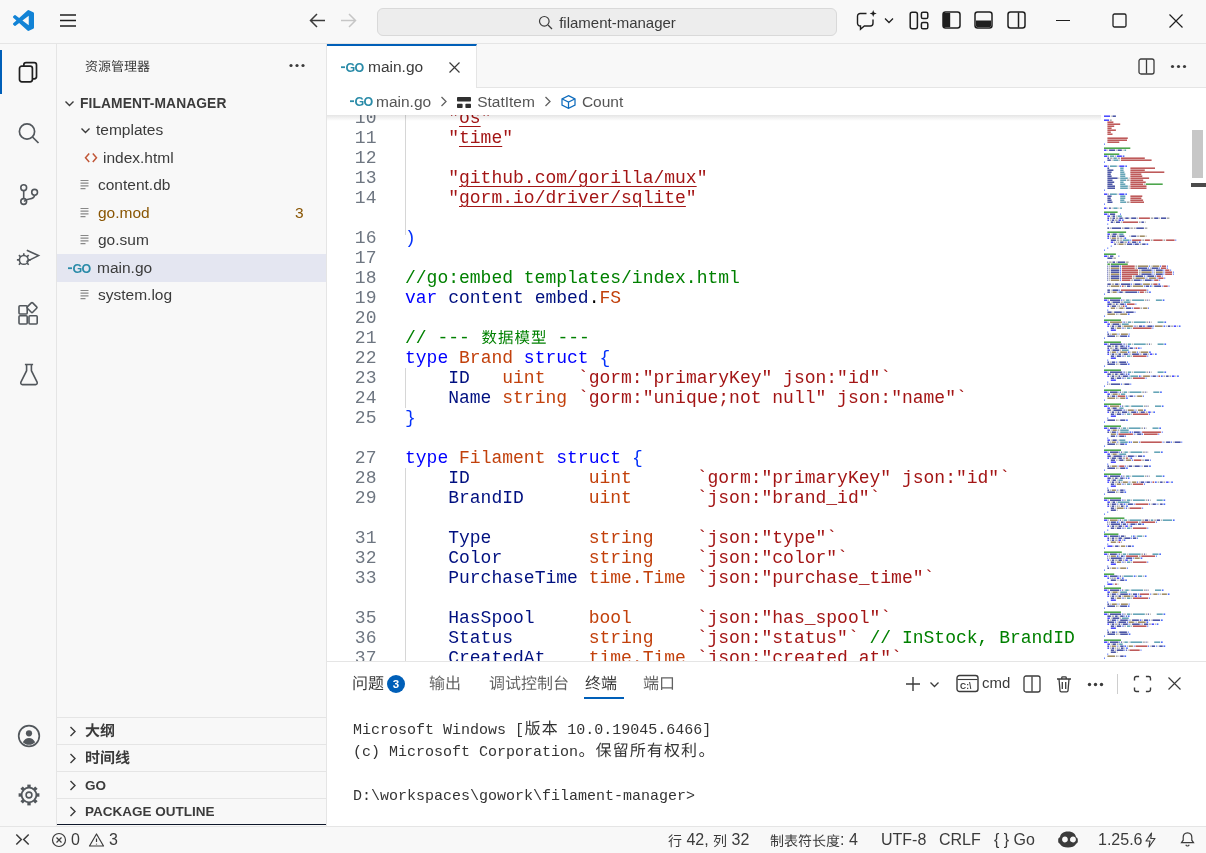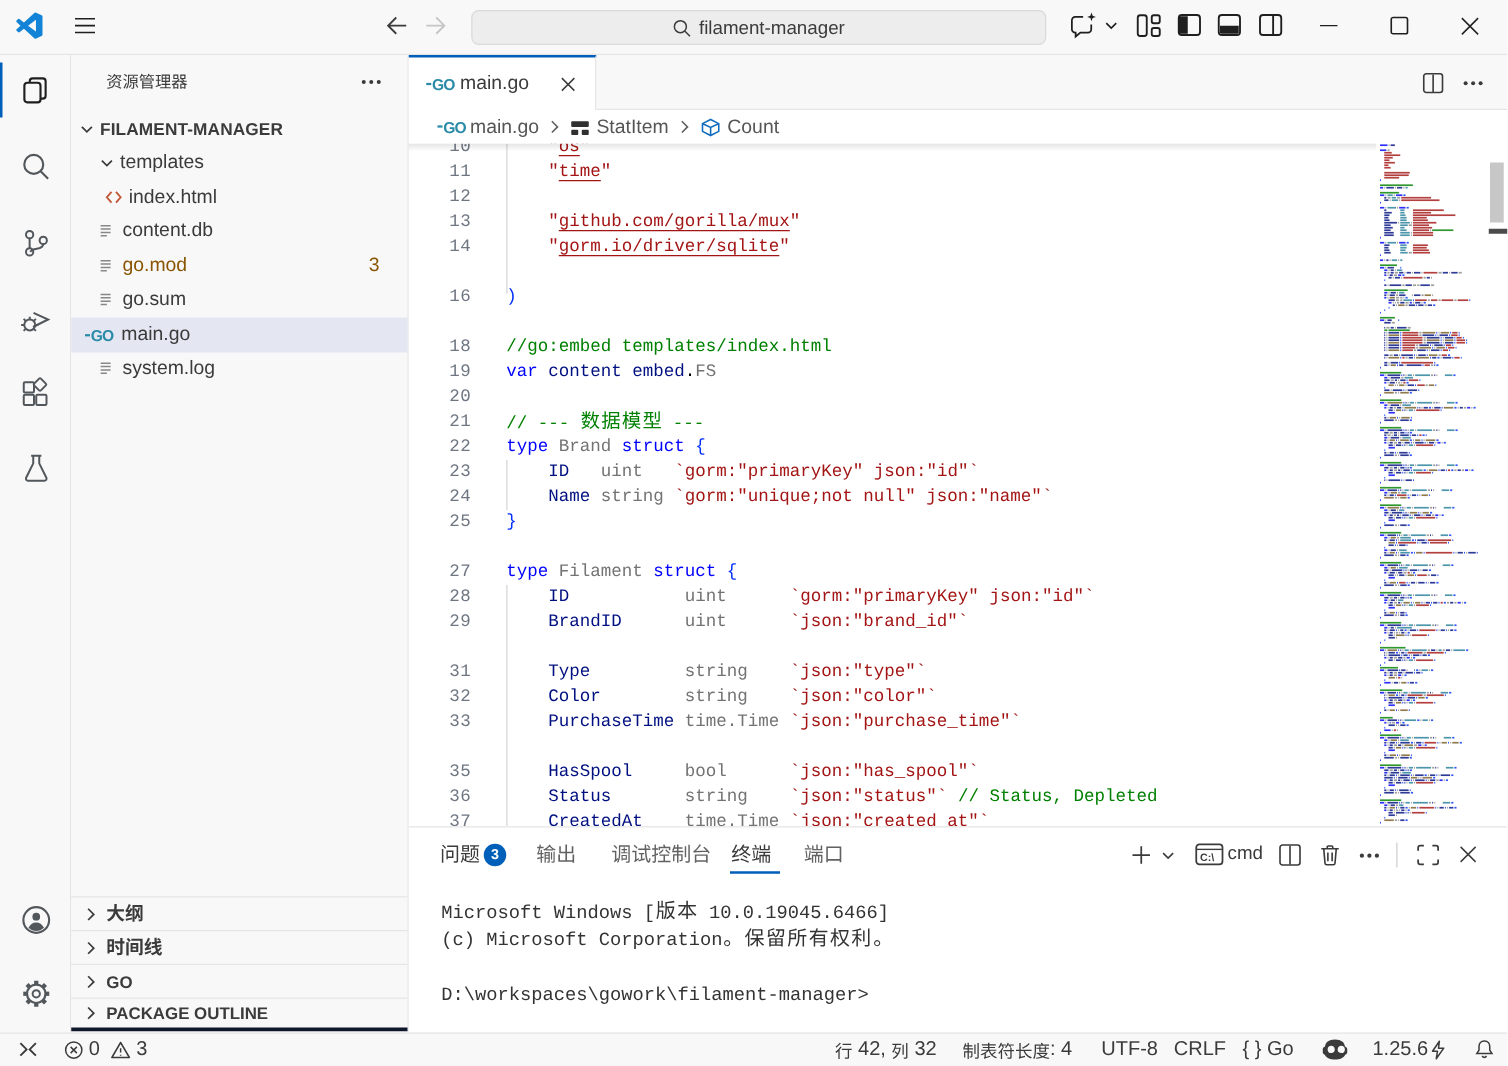--- a/index.html
+++ b/index.html
@@ -16,24 +16,24 @@
 #sidebar{left:57px;top:44px;width:270px;height:783px;background:#f8f8f8;border-right:1px solid #e5e5e5}
 .trow{position:absolute;left:0;width:269px;height:28px;display:flex;align-items:center;font-size:15.5px;color:#3b3b3b}
 .sect{position:absolute;left:0;width:269px;height:27px;display:flex;align-items:center;border-top:1px solid #e5e5e5;
  font-weight:700;font-size:13.5px;color:#3b3b3b}
 
 #tabbar{left:327px;top:44px;width:879px;height:44px;background:#f8f8f8;border-bottom:1px solid #e5e5e5}
 #tab1{left:327px;top:44px;width:150px;height:44px;background:#fff;border-top:2px solid #005fb8;border-right:1px solid #e5e5e5;
  display:flex;align-items:center;font-size:15.5px;color:#3b3b3b}
 #crumbs{left:327px;top:88px;width:879px;height:27px;background:#fff;display:flex;align-items:center;font-size:15.5px;color:#555}
 #codearea{left:327px;top:115px;width:879px;height:546px;background:#fff;overflow:hidden}
-.cl{position:absolute;left:0;width:879px;height:20px;font-family:"Liberation Mono",monospace;font-size:14px;line-height:20px;white-space:pre}
+.cl{position:absolute;left:0;width:879px;height:20px;font-family:"Liberation Mono",monospace;font-size:18px;line-height:20px;white-space:pre}
 .ln{position:absolute;left:0;top:0;width:50px;text-align:right;color:#6e7681;letter-spacing:.35px}
 .cd{position:absolute;left:78px;top:0}
-.k{color:#0000ff}.t{color:#737373}.n{color:#001080}.s{color:#a31515}.c{color:#008000}.b{color:#0431fa}.d{color:#000}
+.k{color:#0000ff}.t{color:#c2410c}.n{color:#001080}.s{color:#a31515}.c{color:#008000}.b{color:#0431fa}.d{color:#000}
 .s u{text-decoration:underline;text-underline-offset:2.5px;text-decoration-thickness:1px}
 .guide{position:absolute;width:1px;background:#d6d6d6}
 
 #panel{left:327px;top:661px;width:879px;height:165px;background:#fff;border-top:1px solid #e5e5e5}
 .term{position:absolute;left:27px;font-family:"Liberation Mono",monospace;font-size:15px;color:#333;white-space:pre;line-height:22px}
 
 #statusbar{left:0;top:826px;width:1206px;height:27px;background:#f8f8f8;border-top:1px solid #e5e5e5;font-size:14px;color:#3b3b3b}
 .sbit{position:absolute;top:827px;height:26px;display:flex;align-items:center;white-space:pre}
 </style></head><body>
 <div id="titlebar" class="ab"></div>
@@ -217,21 +217,21 @@
     </svg>
     <span style="color:#3b3b3b"><svg class="cj" width="45.0" height="13" viewBox="0 0 45.0 13" fill="currentColor">
         <path transform="translate(0.0 13) scale(0.01500 -0.01500)" d="M122 771H411V96H122V203H299V664H122ZM129 490H330V385H129ZM66 771H178V15H66ZM448 665H971V546H448ZM747 843H869V70Q869 16 856 -11Q842 -39 808 -53Q775 -67 722 -71Q668 -75 593 -74Q589 -49 577 -14Q565 22 551 47Q587 46 620 45Q654 44 680 44Q706 44 717 44Q734 44 740 50Q747 56 747 71ZM459 428 558 480Q582 446 611 406Q640 365 665 327Q691 288 708 260L601 198Q587 227 562 267Q538 307 511 349Q483 392 459 428Z"></path>
         <path transform="translate(15.0 13) scale(0.01500 -0.01500)" d="M71 609H195V-88H71ZM85 785 180 843Q203 821 228 795Q252 768 273 741Q293 715 304 692L203 627Q193 649 174 677Q154 704 131 733Q109 761 85 785ZM339 800H881V688H339ZM814 800H938V40Q938 -2 929 -25Q920 -49 895 -63Q870 -76 834 -80Q798 -83 751 -83Q747 -60 738 -28Q728 3 717 24Q741 23 765 23Q789 23 797 23Q807 23 810 27Q814 31 814 41ZM404 282V186H597V282ZM404 473V378H597V473ZM297 569H709V90H297Z"></path>
         <path transform="translate(30.0 13) scale(0.01500 -0.01500)" d="M81 169Q78 180 72 200Q66 219 58 239Q51 260 44 274Q64 278 82 295Q101 311 124 339Q138 352 161 383Q185 414 214 456Q244 497 274 547Q304 596 329 647L426 586Q369 488 298 393Q227 299 155 227V225Q155 225 144 219Q133 214 118 205Q104 196 92 187Q81 177 81 169ZM81 169 74 263 124 298 395 343Q392 320 392 291Q391 262 392 243Q301 226 244 214Q187 201 154 194Q122 186 106 180Q91 175 81 169ZM74 413Q71 425 65 445Q58 465 50 487Q42 509 36 524Q51 528 66 543Q80 558 96 582Q104 594 120 620Q135 647 154 683Q173 720 191 762Q209 805 223 848L335 794Q310 738 278 680Q245 622 210 569Q174 516 138 474V470Q138 470 128 464Q119 458 106 450Q93 441 83 431Q74 421 74 413ZM74 413 71 497 120 530 301 543Q296 521 293 494Q290 466 290 448Q229 441 190 437Q152 432 129 428Q106 424 93 421Q81 417 74 413ZM48 71Q90 82 146 99Q201 115 264 134Q326 153 388 173L407 74Q321 43 233 13Q145 -18 72 -43ZM432 619 909 692 929 587 451 511ZM410 403 935 498 955 394 430 296ZM571 853H691Q689 753 694 653Q699 553 709 460Q720 368 735 289Q751 211 770 152Q789 93 811 60Q833 27 857 27Q867 27 873 37Q880 46 884 70Q888 93 890 133Q907 112 931 94Q955 76 974 67Q965 5 950 -29Q934 -63 909 -76Q883 -89 843 -89Q792 -89 752 -51Q713 -13 683 55Q653 123 631 213Q610 303 597 409Q584 514 578 627Q571 740 571 853ZM707 778 777 840Q797 829 821 813Q845 798 867 782Q889 766 903 753L831 683Q810 703 774 730Q737 757 707 778ZM862 351 963 306Q906 216 826 144Q746 71 650 17Q554 -38 447 -76Q436 -53 416 -25Q395 3 375 24Q476 53 569 100Q662 147 737 210Q813 273 862 351Z"></path>
       </svg></span>
   </div>
 <div class="sect" style="left:57px;top:771px"><svg width="12" height="13" viewBox="0 0 12 13" fill="none" stroke="#3b3b3b" stroke-width="1.4" style="margin:0 6px 0 10px">
       <path d="m3.5 2 4.5 4.5L3.5 11"></path>
     </svg>GO</div>
-<div class="sect" style="left:57px;top:798px;border-bottom:3px solid #0f172a"><svg width="12" height="13" viewBox="0 0 12 13" fill="none" stroke="#3b3b3b" stroke-width="1.4" style="margin:0 6px 0 10px">
+<div class="sect" style="left:57px;top:798px;border-bottom:1px solid #0f172a"><svg width="12" height="13" viewBox="0 0 12 13" fill="none" stroke="#3b3b3b" stroke-width="1.4" style="margin:0 6px 0 10px">
       <path d="m3.5 2 4.5 4.5L3.5 11"></path>
     </svg>PACKAGE OUTLINE</div>
 <div id="tabbar" class="ab"></div>
 <div id="tab1" class="ab">
     <svg width="23" height="13" viewBox="0 0 23 13" style="margin:0 5px 0 13px">
       <path d="M1 6.2h4" stroke="#2a8ba8" stroke-width="1.8"></path>
       <text x="5.5" y="11" font-family="Liberation Sans" font-size="12.5" font-weight="700" fill="#2a8ba8" letter-spacing="-0.6">GO</text>
     </svg>
     <span>main.go</span>
     <svg width="13" height="13" viewBox="0 0 13 13" stroke="#3b3b3b" stroke-width="1.2" style="margin-left:25px">
@@ -271,41 +271,42 @@
     </svg>
     <span>Count</span>
   </div>
 <div id="codearea" class="ab">
     <div class="cl" style="top:-7px"><span class="ln">10</span><span class="cd"><span class="s">    "<u>os</u>"</span></span></div>
     <div class="cl" style="top:13px"><span class="ln">11</span><span class="cd"><span class="s">    "<u>time</u>"</span></span></div>
     <div class="cl" style="top:33px"><span class="ln">12</span><span class="cd"></span></div>
     <div class="cl" style="top:53px"><span class="ln">13</span><span class="cd"><span class="s">    "<u>github.com/gorilla/mux</u>"</span></span></div>
     <div class="cl" style="top:73px"><span class="ln">14</span><span class="cd"><span class="s">    "<u>gorm.io/driver/sqlite</u>"</span></span></div>
     <div class="cl" style="top:113px"><span class="ln">16</span><span class="cd"><span class="b">)</span></span></div>
+    <div class="cl" style="top:133px"><span class="ln">17</span><span class="cd"></span></div>
     <div class="cl" style="top:153px"><span class="ln">18</span><span class="cd"><span class="c">//go:embed templates/index.html</span></span></div>
     <div class="cl" style="top:173px"><span class="ln">19</span><span class="cd"><span class="k">var</span><span class="d"> </span><span class="n">content</span><span class="d"> </span><span class="n">embed</span><span class="d">.</span><span class="t">FS</span></span></div>
     <div class="cl" style="top:193px"><span class="ln">20</span><span class="cd"></span></div>
     <div class="cl" style="top:213px"><span class="ln">21</span><span class="cd"><span class="c">// --- <svg class="cj" width="66.0" height="14" viewBox="0 0 66.0 14" fill="currentColor">
             <path transform="translate(0.5 14) scale(0.01550 -0.01550)" d="M70 323H454V260H70ZM50 654H531V592H50ZM443 821 506 793Q485 759 461 724Q437 689 417 664L368 688Q381 706 394 729Q408 753 421 777Q434 802 443 821ZM257 841H327V404H257ZM88 793 143 815Q164 785 182 749Q201 713 207 686L150 661Q144 687 126 725Q108 762 88 793ZM258 628 309 598Q285 557 248 515Q210 473 167 437Q123 402 80 378Q73 391 62 408Q50 425 39 435Q81 454 123 484Q165 514 201 552Q237 590 258 628ZM316 607Q330 600 356 583Q382 567 412 548Q443 529 468 513Q493 497 503 489L461 435Q448 447 425 466Q401 485 373 506Q345 527 320 545Q295 564 279 574ZM612 646H948V576H612ZM629 832 698 821Q683 725 661 637Q639 548 608 471Q578 395 538 337Q533 343 522 352Q512 361 500 369Q489 378 481 383Q520 436 549 507Q577 578 597 661Q617 744 629 832ZM813 606 883 599Q860 430 815 300Q770 171 692 77Q614 -18 493 -83Q489 -75 482 -64Q475 -52 467 -40Q458 -29 451 -22Q566 34 639 121Q712 207 753 328Q794 449 813 606ZM647 583Q670 450 711 332Q753 214 817 126Q881 37 972 -12Q959 -22 945 -40Q930 -57 921 -71Q827 -14 761 81Q696 176 653 301Q611 427 585 572ZM110 153 157 198Q209 178 266 151Q323 124 374 96Q425 68 460 43L412 -6Q379 19 328 48Q277 78 220 105Q163 133 110 153ZM429 323H442L454 326L495 309Q464 201 402 126Q340 50 256 2Q173 -45 77 -72Q71 -59 61 -41Q51 -24 41 -14Q130 7 209 48Q287 90 345 156Q402 221 429 312ZM110 153Q132 184 155 224Q178 264 198 307Q219 349 233 387L300 375Q284 334 263 291Q242 248 220 209Q198 170 178 140Z"></path>
             <path transform="translate(17.0 14) scale(0.01550 -0.01550)" d="M431 796H923V537H432V603H851V731H431ZM395 796H468V494Q468 431 464 356Q460 282 447 204Q434 127 410 54Q385 -19 344 -79Q337 -73 326 -64Q315 -56 303 -48Q290 -41 282 -37Q321 21 344 88Q366 155 378 226Q389 298 392 366Q395 435 395 494ZM435 427H958V362H435ZM516 22H886V-40H516ZM663 545H734V209H663ZM484 238H927V-77H858V174H550V-81H484ZM29 309Q88 325 172 350Q256 376 341 403L352 334Q273 308 193 282Q114 256 49 235ZM42 638H350V568H42ZM167 839H237V14Q237 -17 229 -33Q222 -50 203 -59Q185 -68 155 -71Q125 -74 77 -73Q76 -60 69 -39Q63 -19 56 -4Q88 -5 115 -5Q141 -5 150 -4Q159 -4 163 -0Q167 3 167 14Z"></path>
             <path transform="translate(33.5 14) scale(0.01550 -0.01550)" d="M360 757H945V693H360ZM340 206H943V142H340ZM507 840H578V618H507ZM732 840H805V618H732ZM472 417V345H820V417ZM472 542V472H820V542ZM402 599H893V289H402ZM607 298H680Q672 225 655 165Q637 105 602 58Q567 11 506 -23Q446 -58 352 -80Q347 -67 335 -49Q323 -31 312 -20Q399 -2 453 27Q508 56 539 95Q570 135 585 186Q600 236 607 298ZM697 185Q729 107 798 55Q867 3 966 -18Q959 -25 950 -36Q940 -47 933 -58Q925 -70 920 -80Q813 -51 741 12Q669 76 634 171ZM50 647H350V577H50ZM175 840H247V-79H175ZM180 602 226 586Q216 526 199 461Q183 396 163 333Q143 271 120 217Q97 163 72 124Q68 135 61 148Q54 162 46 175Q39 188 32 197Q55 230 78 278Q100 325 120 380Q140 435 155 492Q170 549 180 602ZM243 541Q252 529 269 502Q287 474 306 441Q326 409 343 381Q359 353 366 340L318 286Q311 306 296 337Q281 369 264 403Q247 437 231 466Q215 495 206 512Z"></path>
             <path transform="translate(50.0 14) scale(0.01550 -0.01550)" d="M100 799H552V733H100ZM67 595H573V528H67ZM47 25H952V-45H47ZM151 221H848V152H151ZM388 772H459V313H388ZM467 332H544V-23H467ZM635 783H704V448H635ZM822 834H893V386Q893 355 885 339Q878 323 855 314Q832 306 795 303Q758 301 705 301Q702 316 695 336Q688 355 680 370Q723 369 757 369Q791 368 802 369Q814 370 818 374Q822 377 822 387ZM195 771H264V601Q264 549 252 492Q241 435 207 382Q174 329 108 288Q104 296 94 306Q85 316 75 325Q66 335 59 340Q119 377 148 421Q176 465 185 512Q195 559 195 602Z"></path>
           </svg> ---</span></span></div>
     <div class="cl" style="top:233px"><span class="ln">22</span><span class="cd"><span class="k">type</span> <span class="t">Brand</span> <span class="k">struct</span> <span class="b">{</span></span></div>
     <div class="cl" style="top:253px"><span class="ln">23</span><span class="cd">    <span class="n">ID</span>   <span class="t">uint</span>   <span class="s">`gorm:"primaryKey" json:"id"`</span></span></div>
     <div class="cl" style="top:273px"><span class="ln">24</span><span class="cd">    <span class="n">Name</span> <span class="t">string</span> <span class="s">`gorm:"unique;not null" json:"name"`</span></span></div>
     <div class="cl" style="top:293px"><span class="ln">25</span><span class="cd"><span class="b">}</span></span></div>
     <div class="cl" style="top:333px"><span class="ln">27</span><span class="cd"><span class="k">type</span> <span class="t">Filament</span> <span class="k">struct</span> <span class="b">{</span></span></div>
     <div class="cl" style="top:353px"><span class="ln">28</span><span class="cd">    <span class="n">ID</span>           <span class="t">uint</span>      <span class="s">`gorm:"primaryKey" json:"id"`</span></span></div>
     <div class="cl" style="top:373px"><span class="ln">29</span><span class="cd">    <span class="n">BrandID</span>      <span class="t">uint</span>      <span class="s">`json:"brand_id"`</span></span></div>
     <div class="cl" style="top:413px"><span class="ln">31</span><span class="cd">    <span class="n">Type</span>         <span class="t">string</span>    <span class="s">`json:"type"`</span></span></div>
     <div class="cl" style="top:433px"><span class="ln">32</span><span class="cd">    <span class="n">Color</span>        <span class="t">string</span>    <span class="s">`json:"color"`</span></span></div>
     <div class="cl" style="top:453px"><span class="ln">33</span><span class="cd">    <span class="n">PurchaseTime</span> <span class="t">time.Time</span> <span class="s">`json:"purchase_time"`</span></span></div>
     <div class="cl" style="top:493px"><span class="ln">35</span><span class="cd">    <span class="n">HasSpool</span>     <span class="t">bool</span>      <span class="s">`json:"has_spool"`</span></span></div>
-    <div class="cl" style="top:513px"><span class="ln">36</span><span class="cd">    <span class="n">Status</span>       <span class="t">string</span>    <span class="s">`json:"status"`</span> <span class="c">// Status, Depleted</span></span></div>
+    <div class="cl" style="top:513px"><span class="ln">36</span><span class="cd">    <span class="n">Status</span>       <span class="t">string</span>    <span class="s">`json:"status"`</span> <span class="c">// InStock, BrandID</span></span></div>
     <div class="cl" style="top:533px"><span class="ln">37</span><span class="cd">    <span class="n">CreatedAt</span>    <span class="t">time.Time</span> <span class="s">`json:"created_at"`</span></span></div>
     <div class="guide" style="left:78px;top:0;height:120px"></div>
     <div class="guide" style="left:78px;top:253px;height:40px"></div>
     <div class="guide" style="left:78px;top:353px;height:193px"></div>
   </div>
 <div class="ab" style="left:327px;top:115px;width:774px;height:6px;background:linear-gradient(rgba(0,0,0,.10),rgba(0,0,0,0))"></div>
 <svg class="ab" style="left:0;top:0;opacity:.82" width="1206" height="853">
     <rect x="1104.0" y="115.5" width="6.0" height="1.35" fill="#0000ff"></rect>
     <rect x="1110.8" y="115.5" width="0.8" height="1.35" fill="#8a8a8a"></rect>
     <rect x="1112.5" y="115.5" width="3.4" height="1.35" fill="#001080"></rect>

